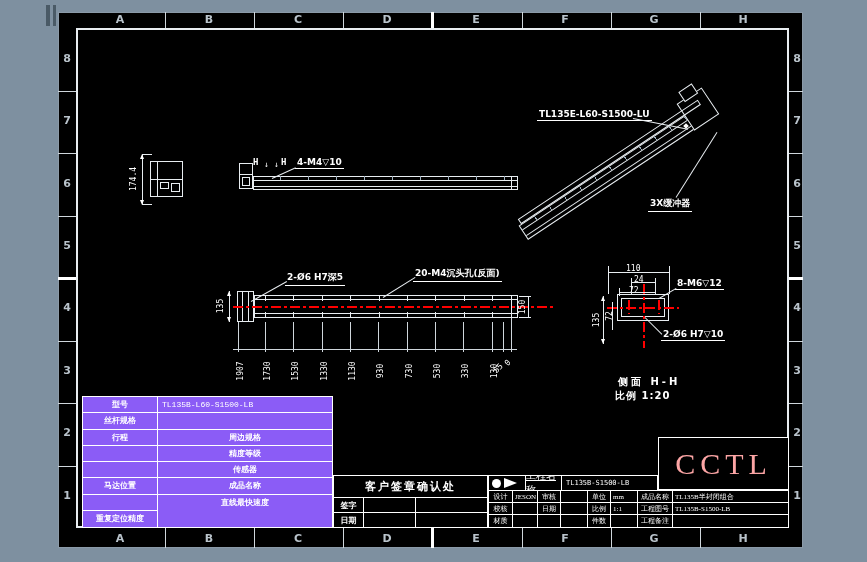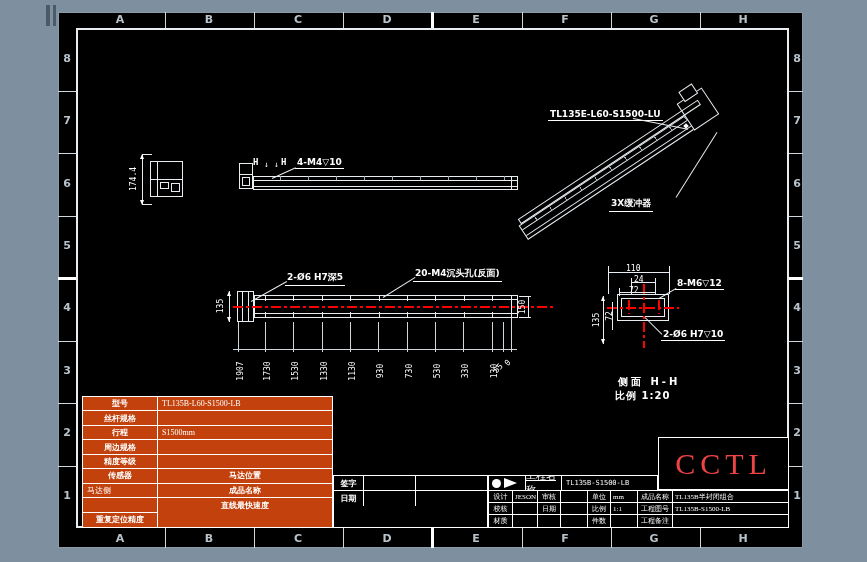--- a/index.html
+++ b/index.html
@@ -16,27 +16,27 @@
            border-bottom:1px solid #fff;padding:0 2px 1px;}
   .leader{position:absolute;height:1px;background:#e8edf1;transform-origin:0 50%;}
   .redh{position:absolute;height:2px;background:repeating-linear-gradient(90deg,#f00 0 10px,transparent 10px 13px,#f00 13px 16px,transparent 16px 19px);}
   .redv{position:absolute;width:2px;background:repeating-linear-gradient(180deg,#f00 0 10px,transparent 10px 13px,#f00 13px 16px,transparent 16px 19px);}
   .tri-u{position:absolute;width:0;height:0;border-left:2px solid transparent;border-right:2px solid transparent;border-bottom:5px solid #fff;}
   .tri-d{position:absolute;width:0;height:0;border-left:2px solid transparent;border-right:2px solid transparent;border-top:5px solid #fff;}
   .zl{position:absolute;color:#b9c3cb;font:bold 11px "DejaVu Sans",sans-serif;}
   .dtx{position:absolute;color:#fff;font:8px "DejaVu Sans Mono",monospace;white-space:nowrap;}
 
   .spec{position:absolute;left:82px;top:396px;width:251px;height:132px;border:1px solid #fff;
-        box-sizing:border-box;display:grid;grid-template-columns:75px 1fr;grid-auto-rows:1fr;background:#c2410c;}
+        box-sizing:border-box;display:grid;grid-template-columns:75px 1fr;grid-auto-rows:1fr;background:#8b5cf6;}
   .spec>div{border-right:1px solid #fff;border-bottom:1px solid #fff;color:#fff;font-size:8px;
             display:flex;align-items:center;overflow:hidden;white-space:nowrap;}
   .spec>div:nth-child(even){border-right:none;}
   .spec>div:nth-last-child(-n+2){border-bottom:none;text-align:center;}
   .spec .lab{justify-content:center;font-weight:bold;}
-  .spec .val{padding-left:4px;font-family:Liberation Serif, serif;}
+  .spec .val{padding-left:4px;font-family:Liberation Mono, monospace;}
 
   .sign{position:absolute;left:333px;top:475px;width:155px;height:53px;border:1px solid #fff;
         box-sizing:border-box;background:#000;}
   .sign .hd{height:21px;border-bottom:1px solid #fff;color:#fff;font:bold 11px "DejaVu Sans",sans-serif;
             letter-spacing:2px;display:flex;align-items:center;justify-content:center;}
   .sign .grid{display:grid;grid-template-columns:30px 52px 1fr;grid-template-rows:repeat(2,1fr);height:30px;}
   .sign .grid>div{border-right:1px solid #fff;border-bottom:1px solid #fff;color:#fff;font:bold 8px "DejaVu Sans",sans-serif;
             display:flex;align-items:center;justify-content:center;}
   .sign .grid>div:nth-child(3n){border-right:none;}
   .sign .grid>div:nth-last-child(-n+3){border-bottom:none;}
@@ -50,45 +50,45 @@
        box-sizing:border-box;display:grid;grid-template-rows:repeat(3,1fr);
        grid-template-columns:24px 25px 23px 27px 23px 27px 35px 1fr;background:#000;}
   .tbr>div{border-right:1px solid #fff;border-bottom:1px solid #fff;color:#fff;font-size:7px;
        display:flex;align-items:center;justify-content:center;overflow:hidden;white-space:nowrap;}
   .tbr>div:nth-child(8n){border-right:none;}
   .tbr>div:nth-last-child(-n+8){border-bottom:none;}
   .tbr .v{font-family:Liberation Serif, serif;justify-content:flex-start;padding-left:2px;}
 
   .cctl{position:absolute;left:658px;top:437px;width:131px;height:53px;border:1px solid #fff;
         box-sizing:border-box;display:flex;align-items:center;justify-content:center;background:#000;
-        color:#ef4444;font:30px "Liberation Serif",serif;letter-spacing:5px;}
+        color:#fca5a5;font:30px "Liberation Serif",serif;letter-spacing:5px;}
 </style>
 </head>
 <body>
 
 <div id="root">
 
   <div class="abs" style="left:58px;top:12px;width:745px;height:536px;background:#000;border:1px solid #8b9aa8;box-sizing:border-box;"></div>
   <div class="box" style="left:76px;top:28px;width:713px;height:500px;border-width:2px;"></div>
 
   <div class="abs" style="left:46px;top:5px;width:4px;height:21px;background:#4a5a66;"></div>
   <div class="abs" style="left:53px;top:5px;width:3px;height:21px;background:#4a5a66;"></div>
 
   <div class="box" style="left:528px;top:223px;width:222px;height:17px;transform:rotate(-33.6deg);transform-origin:0 100%;">
     <div class="hl" style="left:0;top:4px;width:100%;"></div>
     <div class="hl" style="left:0;top:11px;width:100%;"></div>
     <div class="abs" style="left:0;top:0;width:100%;height:4px;background:repeating-linear-gradient(90deg,transparent 0 17px,#9fb0bd 17px 18px);"></div>
     <div class="box" style="right:-8px;top:-15px;width:30px;height:32px;background:#000;"></div>
     <div class="box" style="right:-2px;top:-24px;width:16px;height:12px;background:#000;"></div>
     <div class="box" style="left:2px;top:-7px;width:216px;height:6px;"></div>
   </div>
-  <div class="callout" style="left:548px;top:109px;">TL135E-L60-S1500-LU</div>
+  <div class="callout" style="left:537px;top:109px;">TL135E-L60-S1500-LU</div>
   <div class="leader" style="left:633px;top:118px;width:56px;transform:rotate(11deg);"></div>
   <div class="abs" style="left:684px;top:124px;width:4px;height:4px;background:#fff;transform:rotate(45deg);"></div>
-  <div class="callout" style="left:609px;top:197px;">3X缓冲器</div>
+  <div class="callout" style="left:648px;top:197px;">3X缓冲器</div>
   <div class="leader" style="left:676px;top:197px;width:77px;transform:rotate(-57.8deg);"></div>
 
   <div class="box" style="left:150px;top:161px;width:33px;height:36px;"></div>
   <div class="vl" style="left:157px;top:162px;height:34px;"></div>
   <div class="hl" style="left:150px;top:179px;width:33px;"></div>
   <div class="box" style="left:160px;top:182px;width:9px;height:7px;"></div>
   <div class="box" style="left:171px;top:183px;width:9px;height:9px;"></div>
   <div class="vl" style="left:142px;top:154px;height:51px;"></div>
   <div class="hl" style="left:142px;top:154px;width:10px;"></div>
   <div class="hl" style="left:142px;top:204px;width:10px;"></div>
@@ -168,36 +168,35 @@
 
   <div class="dt" style="left:618px;top:375px;font:bold 10px 'DejaVu Sans',sans-serif;letter-spacing:3px;">侧面 H-H</div>
   <div class="dt" style="left:615px;top:389px;font:bold 10px 'DejaVu Sans',sans-serif;letter-spacing:1px;">比例 1:20</div>
 
   <div class="spec">
     <div class="lab">型号</div>
     <div class="val">TL135B-L60-S1500-LB</div>
     <div class="lab">丝杆规格</div>
     <div class="val"></div>
     <div class="lab">行程</div>
-    <div class="val">S1500mm</div>
     <div class="lab">周边规格</div>
     <div class="val"></div>
     <div class="lab">精度等级</div>
     <div class="val"></div>
     <div class="lab">传感器</div>
     <div class="lab">马达位置</div>
-    <div class="val">马达侧</div>
     <div class="lab">成品名称</div>
     <div class="val"></div>
     <div class="lab">直线最快速度</div>
     <div class="lab">重复定位精度</div>
   </div>
 
 
   <div class="sign">
+    <div class="hd">客户签章确认处</div>
     <div class="grid">
       <div>签字</div>
       <div></div>
       <div></div>
       <div>日期</div>
       <div></div>
       <div></div>
     </div>
   </div>
 

